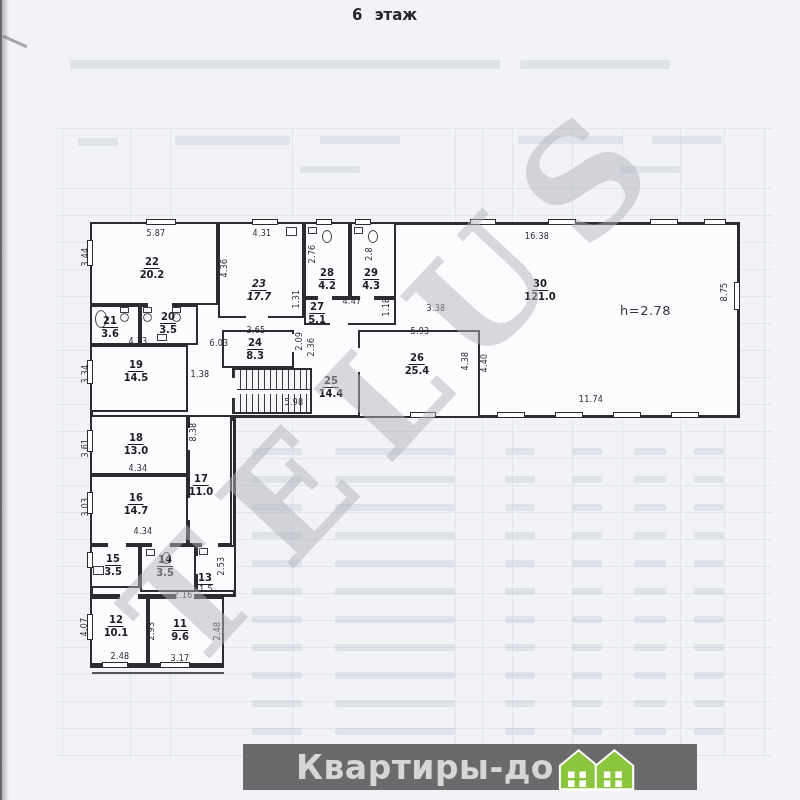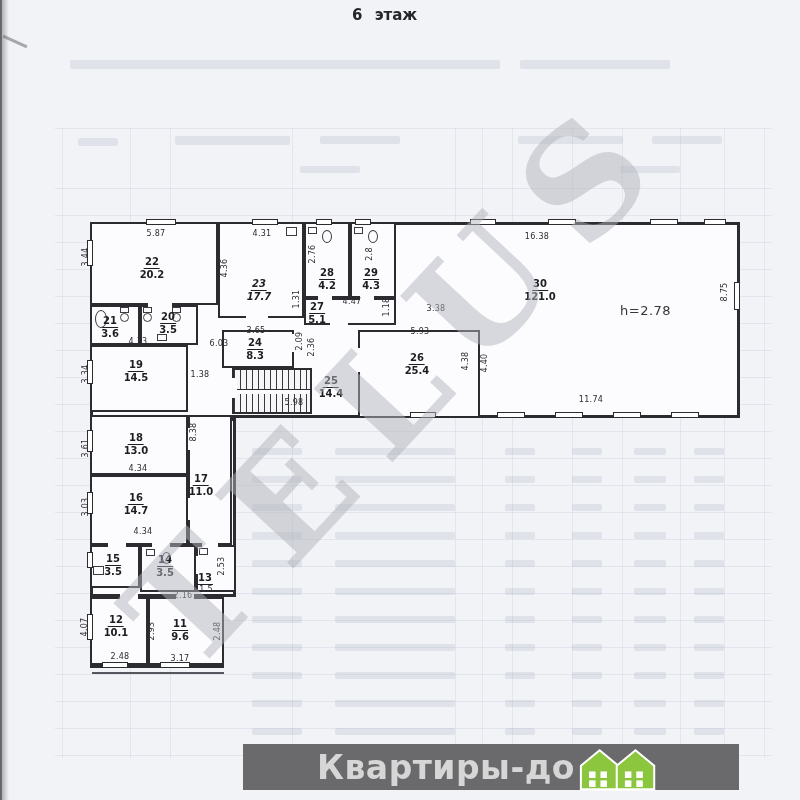--- a/index.html
+++ b/index.html
@@ -37,21 +37,21 @@
   .rarea{font-size:10px;font-weight:bold;}
   .dim{position:absolute;font-size:8px;color:#2a2a30;transform:translate(-50%,-50%);z-index:5;
        white-space:nowrap;letter-spacing:.3px;}
   .dim.v{transform:translate(-50%,-50%) rotate(-90deg);}
   .note{position:absolute;font-size:13px;color:#35353b;z-index:5;letter-spacing:.5px;}
   
   #wm{position:absolute;left:398px;top:380px;transform:translate(-50%,-50%) rotate(-47deg);
       font-family:"DejaVu Serif",serif;font-size:148px;font-weight:bold;letter-spacing:.22em;
       color:rgba(178,180,188,.5);z-index:7;white-space:nowrap;}
   
-  #logobar{position:absolute;left:243px;top:744px;width:496px;height:46px;background:#6a6a6d;
+  #logobar{position:absolute;left:243px;top:744px;width:454px;height:46px;background:#6a6a6d;
       display:flex;align-items:center;justify-content:center;z-index:9;}
   #logobar .t{font-size:33px;font-weight:bold;color:#d6d6d6;letter-spacing:.5px;}
   #logobar svg{height:44px;position:relative;top:2px;margin:0 -3px;}
 </style>
 </head>
 <body>
 
 <div id="stage">
   <div class="bleed">
       <div class="hl" style="top: 188px;"></div>

